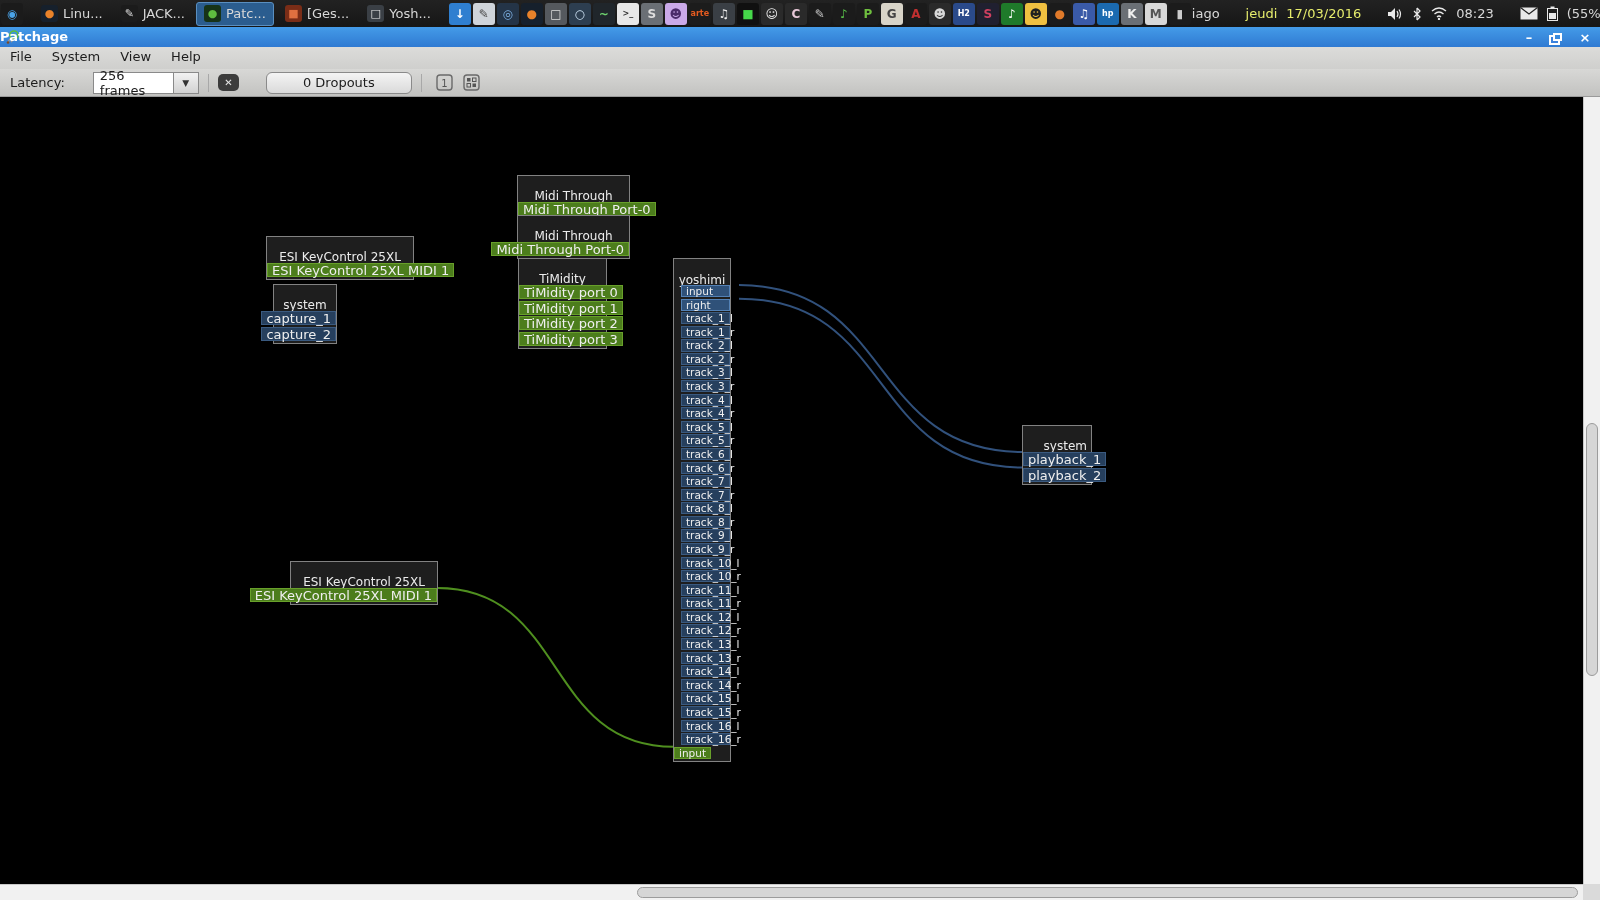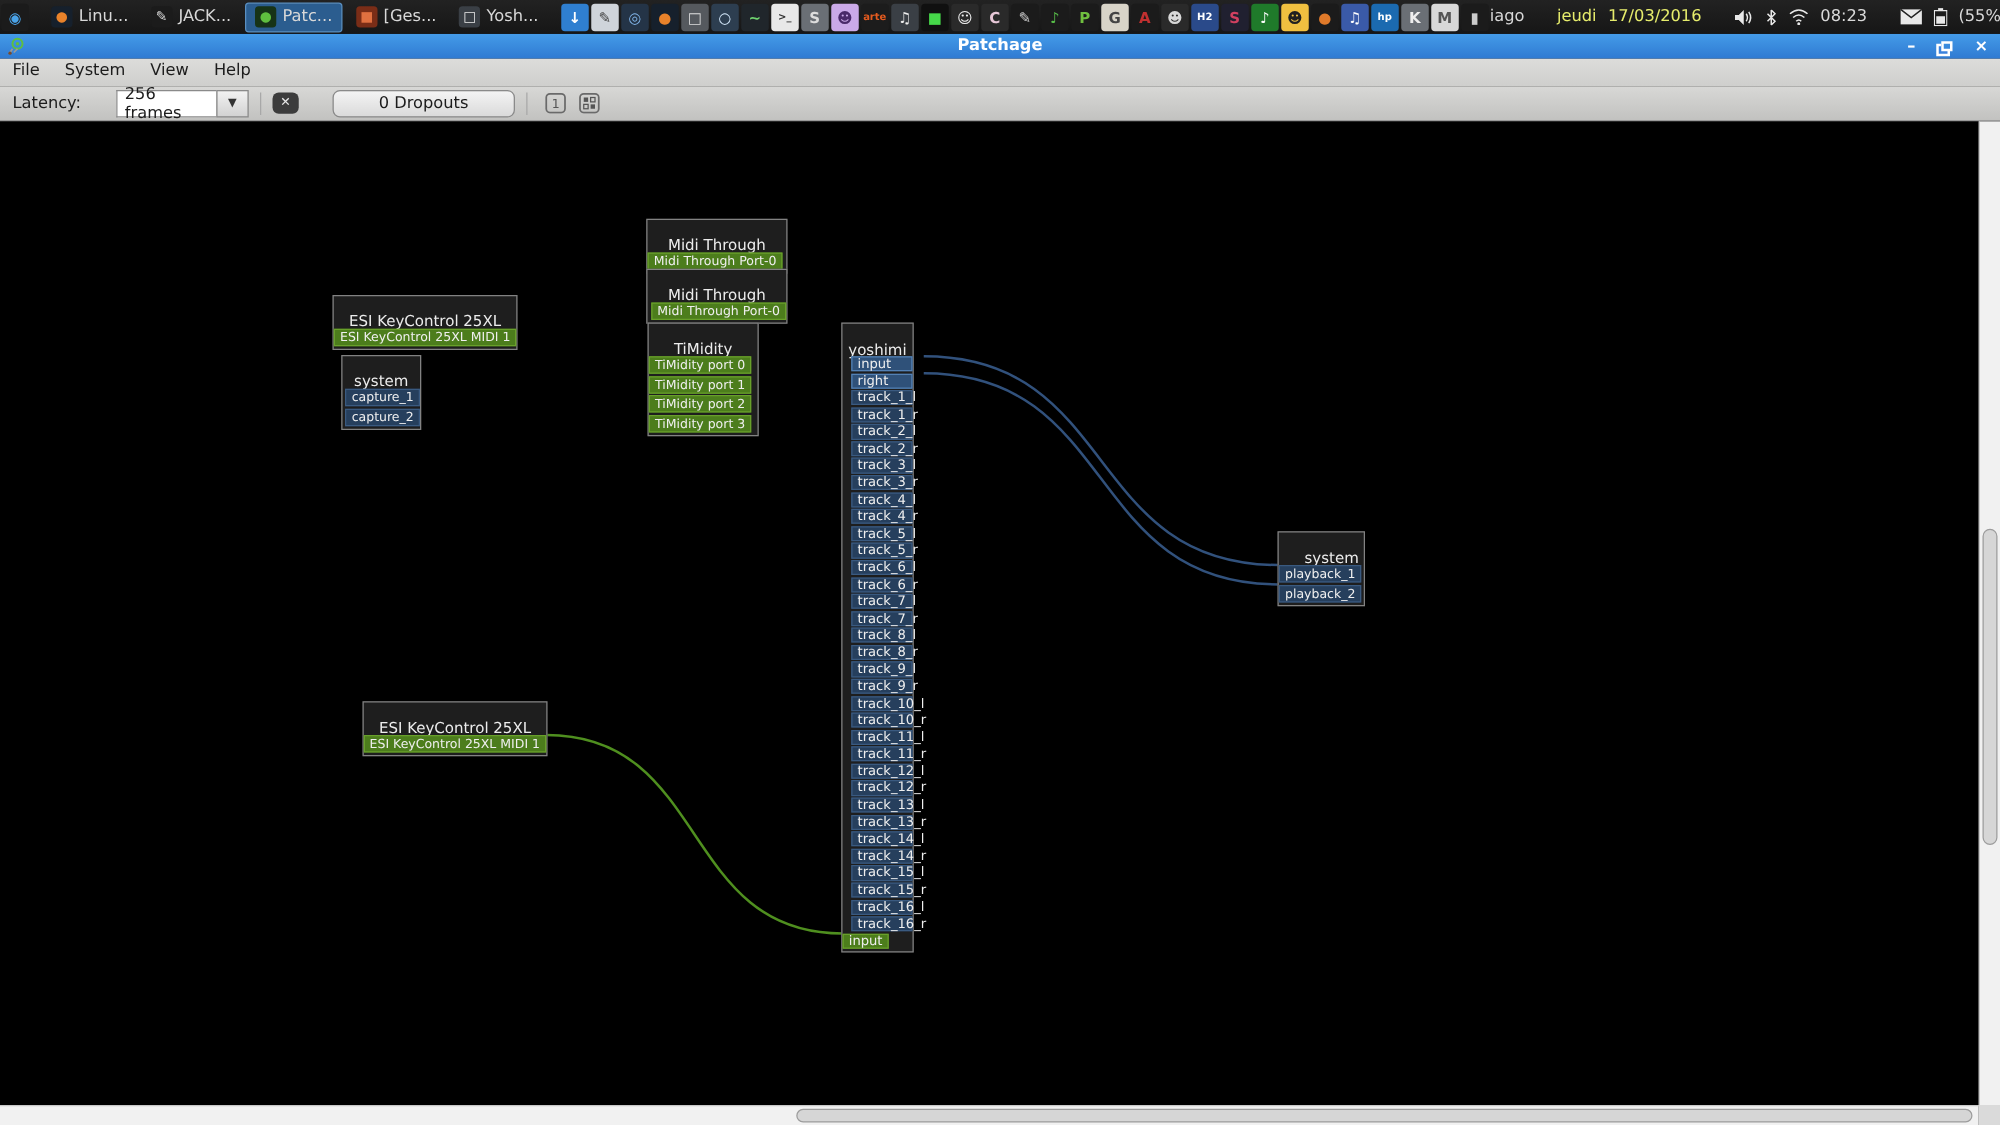--- a/index.html
+++ b/index.html
@@ -19,21 +19,21 @@
   .task .ticon { width:17px; height:17px; border-radius:3px; display:flex;
                  align-items:center; justify-content:center; font-size:11px; font-weight:bold; }
   .panel-right { margin-left:auto; display:flex; align-items:center; gap:9px; padding-right:8px; }
   .panel-right .date { color:#e6ec6c; }
   .panel-right svg { display:block; }
   .spacer8 { width:8px; flex:0 0 auto; }
 
   
   .titlebar { position:absolute; left:0; top:27px; width:1600px; height:20px;
               background:linear-gradient(#449be8,#2f7ad2); color:#fff; z-index:40; }
-  .titlebar .wtitle { position:absolute; left:0; right:0; top:2px; text-align:center;
+  .titlebar .wtitle { position:absolute; left:0; right:0; top:2px; 
                       font-size:13px; font-weight:bold; }
   .titlebar .wicon { position:absolute; left:5px; top:2px; }
   .winbtns { position:absolute; right:8px; top:0; height:20px; display:flex; gap:14px;
              align-items:center; color:#fff; }
   .winbtn { width:14px; height:14px; display:flex; align-items:center; justify-content:center;
             font-size:13px; font-weight:bold; }
   .maxbox { width:9px; height:8px; border:2px solid #fff; box-shadow:-3px 3px 0 -1px #3b82dd, -3px 3px 0 1px #fff; }
 
   .menubar { position:absolute; left:0; top:47px; width:1600px; height:22px;
              background:linear-gradient(#dcdcda,#cfcfcd); display:flex; align-items:flex-start;
@@ -63,21 +63,21 @@
   #wires { position:absolute; left:0; top:0; z-index:1; }
 
   .node { position:absolute; background:#1e1e1e; border:1px solid #828282;
           z-index:2; padding-bottom:2px; }
   .node-title { height:17px; line-height:17px; color:#ececec; font-size:12px;
                 text-align:center; white-space:nowrap; padding:12px 4px; margin-bottom:2px; }
   .node-title.right { text-align:right; }
   .node.compact .node-title { height:18px; line-height:18px; margin-bottom:2px; }
   .ports { display:flex; flex-direction:column; gap:1.5px; }
   .node.compact .ports { gap:1.4px; }
-  .port { height:14px; line-height:13px; font-size:10px; color:#efefef; white-space:nowrap;
+  .port { height:14px; line-height:13px; font-size:13px; color:#efefef; white-space:nowrap;
           padding:0 4px; width:fit-content; }
   .node.compact .port { height:12.2px; line-height:11.5px; font-size:10.5px; }
   .port.in  { align-self:flex-start; border-left:none; }
   .port.out { align-self:flex-end;  border-right:none; }
   .port.midi  { background:#4c7d1c; border:1px solid #68a02a; }
   .port.audio { background:#263f5d; border:1px solid #3a5a80; }
   .port.audio.selected { background:#2f5179; border-color:#5381b5; }
   .port.stretch { width:calc(100% - 7px); }
 
   

